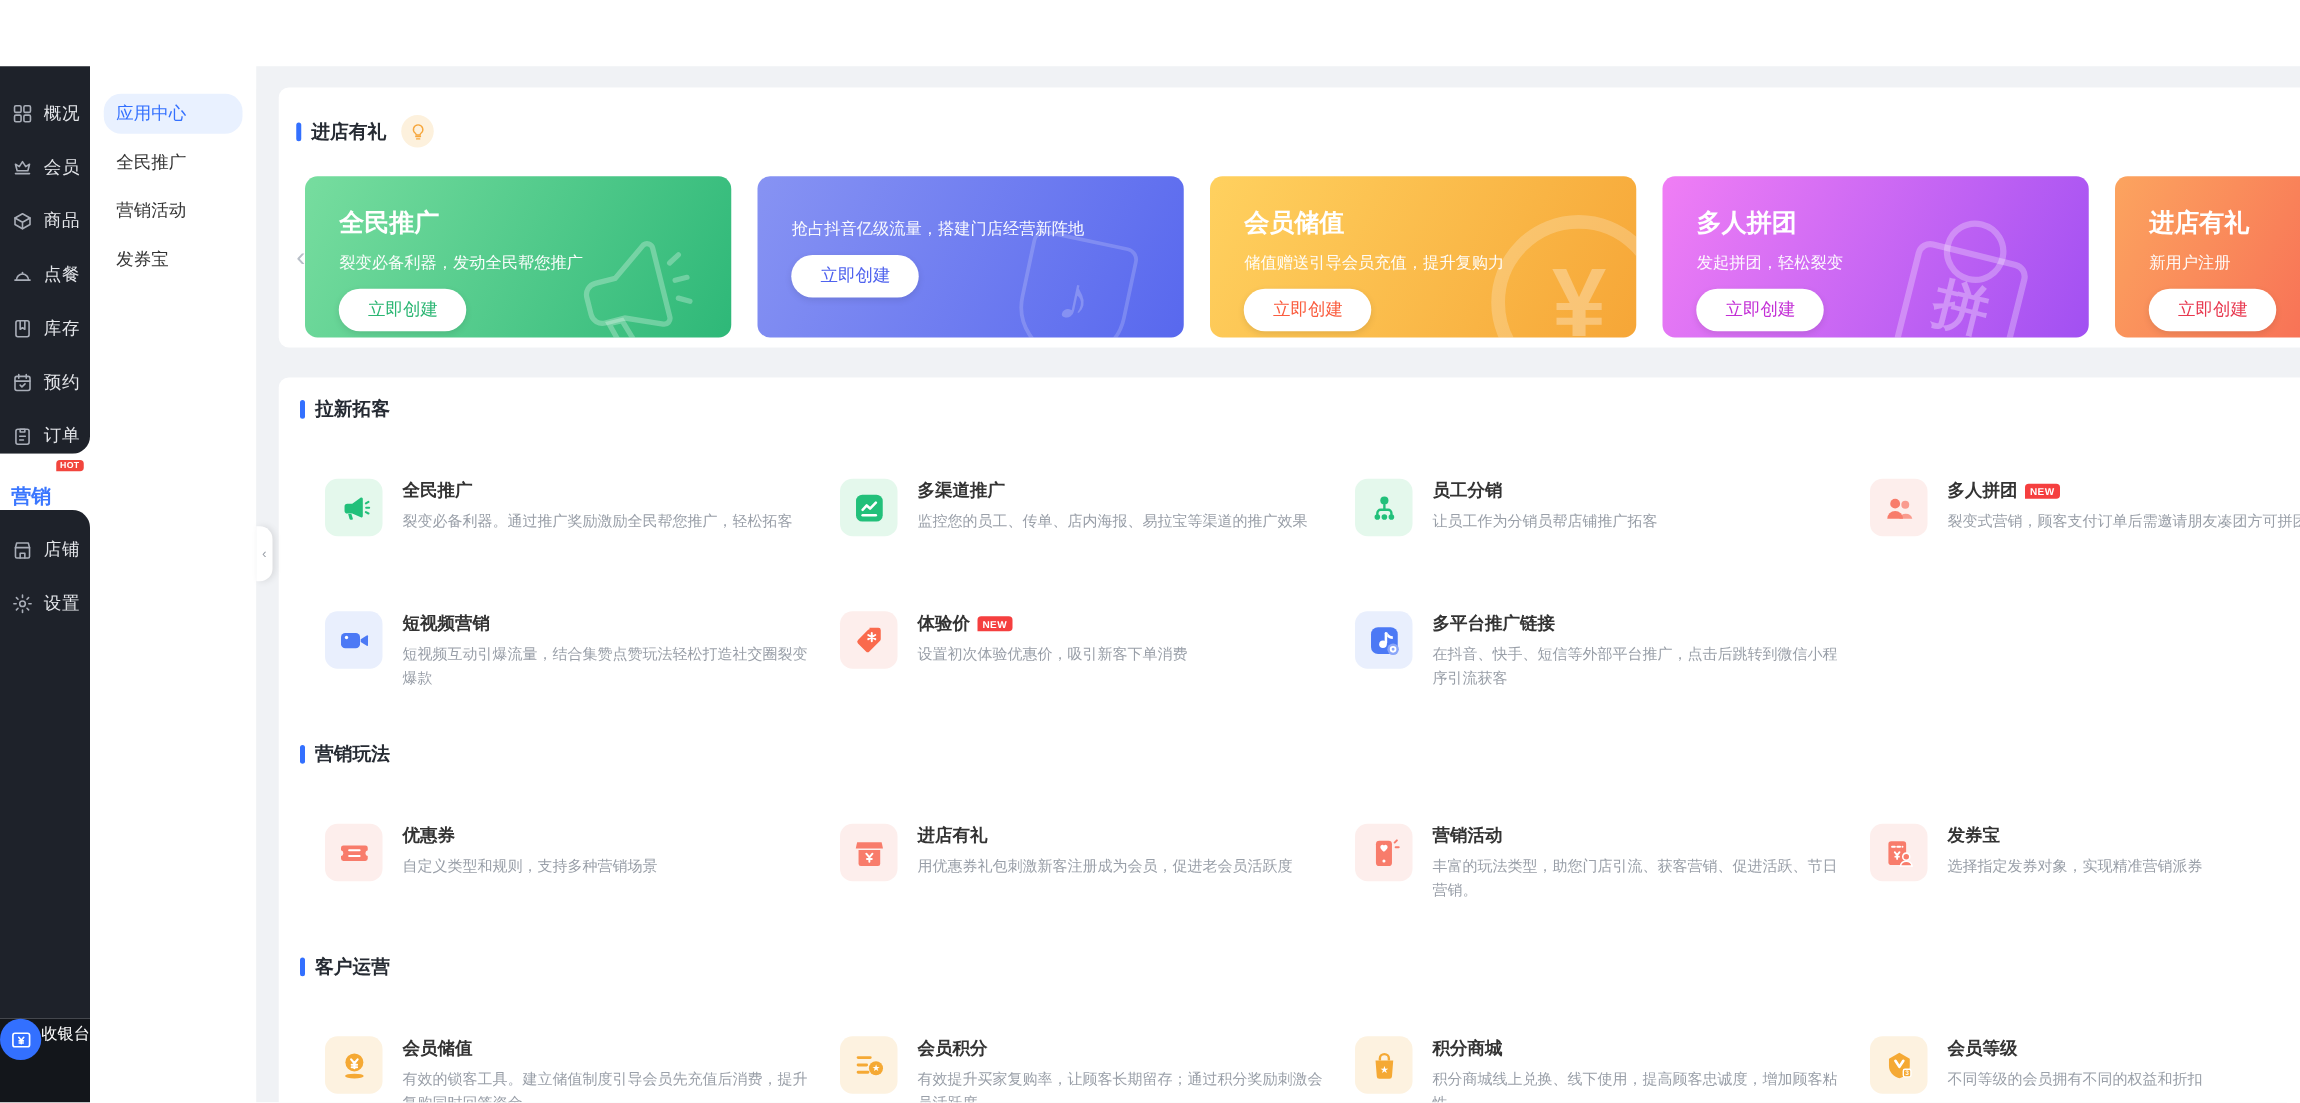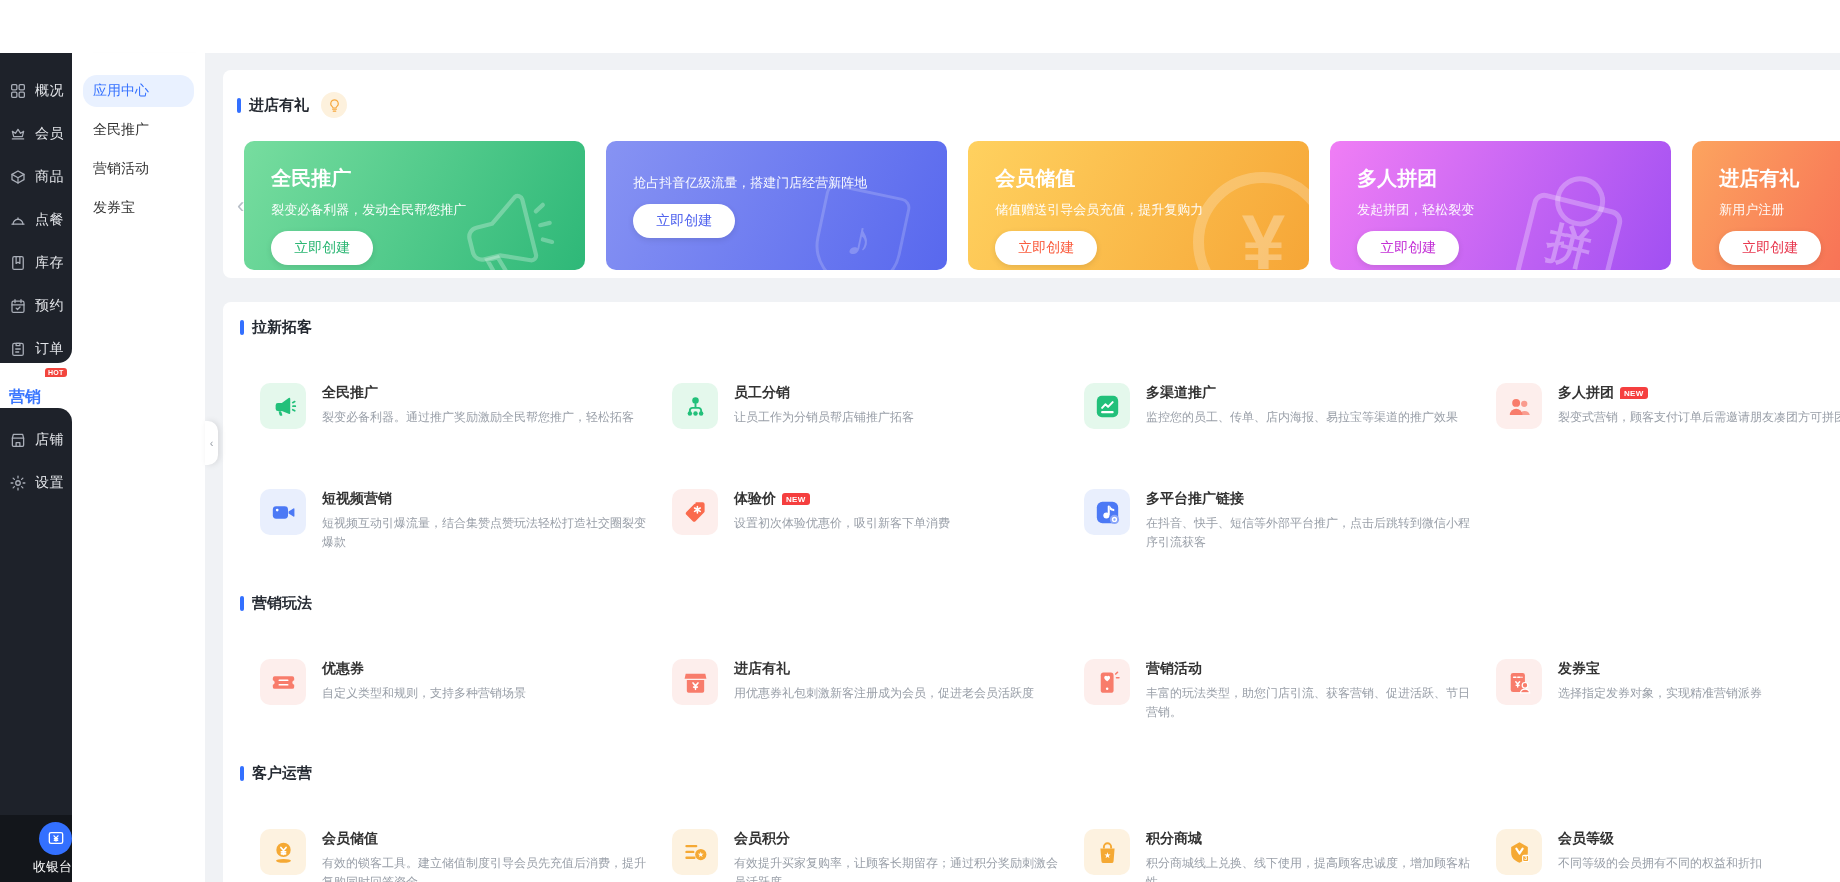--- a/index.html
+++ b/index.html
@@ -15,21 +15,21 @@
   .nav-mid .nav-row:first-child { margin-top:10px; }
   .nav-row { height:43px; display:flex; align-items:center; padding-left:9px; cursor:pointer; position:relative; }
   .nav-row .nv-ic { width:18px; height:18px; color:#a9aeb8; flex-shrink:0; display:flex; }
   .nav-row .nv-ic svg { width:18px; height:18px; }
   .nav-row .nv-lb { margin-left:8px; font-size:14px; color:#e3e5e9; letter-spacing:.5px; white-space:nowrap; }
   .nav-active { height:45px; background:#fff; display:flex; align-items:center; padding-left:9px; position:relative; cursor:pointer; }
   .nav-active .nv-ic { color:#3b77ff; }
   .nav-active .nv-lb { color:#3b77ff; font-weight:bold;margin-top:24px; }
   .hot-badge { position:absolute; left:45px; top:5px; background:#f2453d; color:#fff; font-size:7px; font-weight:bold;
     padding:1px 3px; border-radius:3px 3px 3px 0; letter-spacing:.3px; }
-  .cashier { height:67px; background:#13161b; display:flex; flex-direction:column; align-items:flex-end; justify-content:center; cursor:pointer; }
+  .cashier { height:67px; background:#13161b; display:flex; flex-direction:row; align-items:flex-start; justify-content:center; cursor:pointer; }
   .cashier-ic { width:33px; height:33px; border-radius:50%; background:#3370ff; display:flex; align-items:center; justify-content:center; }
   .cashier-ic svg { width:20px; height:20px; }
   .cashier-lb { color:#fff; font-size:13px; margin-top:3px; }
 
   
   .subsidebar { position:absolute; left:72px; top:53px; width:133px; bottom:0; background:#fff;
     padding-top:22px; box-shadow:6px 0 12px -9px rgba(0,0,0,.07); }
   .sub-item { height:32px; margin:0 11px 7px 11px; display:flex; align-items:center; padding-left:10px;
     font-size:14px; color:#333; border-radius:5px; cursor:pointer; white-space:nowrap; }
   .sub-item.active { background:#e9f1ff; color:#3370ff;border-radius:14px; }
@@ -275,47 +275,47 @@
                 <div class="app-tx">
                   <div class="app-title">
                     <span>全民推广</span>
                   </div>
                   <div class="app-desc">裂变必备利器。通过推广奖励激励全民帮您推广，轻松拓客</div>
                 </div>
               </div>
               <div class="app-item">
                 <div class="tile" style="background:#e4f8ec">
                   <svg viewBox="0 0 24 24">
+                    <rect x="2.5" y="2.5" width="19" height="19" rx="4.5" fill="#22c07a"></rect>
+                    <path stroke="#fff" stroke-width="1.8" fill="none" stroke-linecap="round" stroke-linejoin="round" d="M7.2 13.2l2.9-3.1 2.4 2.2 4.1-4.2"></path>
+                    <path stroke="#fff" stroke-width="1.8" stroke-linecap="round" d="M7.2 17h9.4"></path>
+                  </svg>
+                </div>
+                <div class="app-tx">
+                  <div class="app-title">
+                    <span>多渠道推广</span>
+                  </div>
+                  <div class="app-desc">监控您的员工、传单、店内海报、易拉宝等渠道的推广效果</div>
+                </div>
+              </div>
+              <div class="app-item">
+                <div class="tile" style="background:#e4f8ec">
+                  <svg viewBox="0 0 24 24">
                     <circle cx="12" cy="6.6" r="2.9" fill="#22c07a"></circle>
                     <path stroke="#22c07a" stroke-width="1.7" fill="none" stroke-linecap="round" d="M12 9.7v3.5M7 16.5v-1a2.3 2.3 0 012.3-2.3h5.4A2.3 2.3 0 0117 15.5v1"></path>
                     <circle cx="7" cy="18.3" r="2" fill="#22c07a"></circle>
                     <circle cx="12" cy="18.3" r="2" fill="#22c07a"></circle>
                     <circle cx="17" cy="18.3" r="2" fill="#22c07a"></circle>
                   </svg>
                 </div>
                 <div class="app-tx">
                   <div class="app-title">
                     <span>员工分销</span>
                   </div>
                   <div class="app-desc">让员工作为分销员帮店铺推广拓客</div>
-                </div>
-              </div>
-              <div class="app-item">
-                <div class="tile" style="background:#e4f8ec">
-                  <svg viewBox="0 0 24 24">
-                    <rect x="2.5" y="2.5" width="19" height="19" rx="4.5" fill="#22c07a"></rect>
-                    <path stroke="#fff" stroke-width="1.8" fill="none" stroke-linecap="round" stroke-linejoin="round" d="M7.2 13.2l2.9-3.1 2.4 2.2 4.1-4.2"></path>
-                    <path stroke="#fff" stroke-width="1.8" stroke-linecap="round" d="M7.2 17h9.4"></path>
-                  </svg>
-                </div>
-                <div class="app-tx">
-                  <div class="app-title">
-                    <span>多渠道推广</span>
-                  </div>
-                  <div class="app-desc">监控您的员工、传单、店内海报、易拉宝等渠道的推广效果</div>
                 </div>
               </div>
               <div class="app-item">
                 <div class="tile" style="background:#fdeeec">
                   <svg viewBox="0 0 24 24">
                     <g fill="#f87c6b">
                       <circle cx="9" cy="8.8" r="3.5"></circle>
                       <path d="M3.4 19.6a5.6 5.6 0 0111.2 0z"></path>
                       <g opacity=".72">
                         <circle cx="16.2" cy="9.6" r="2.8"></circle>

